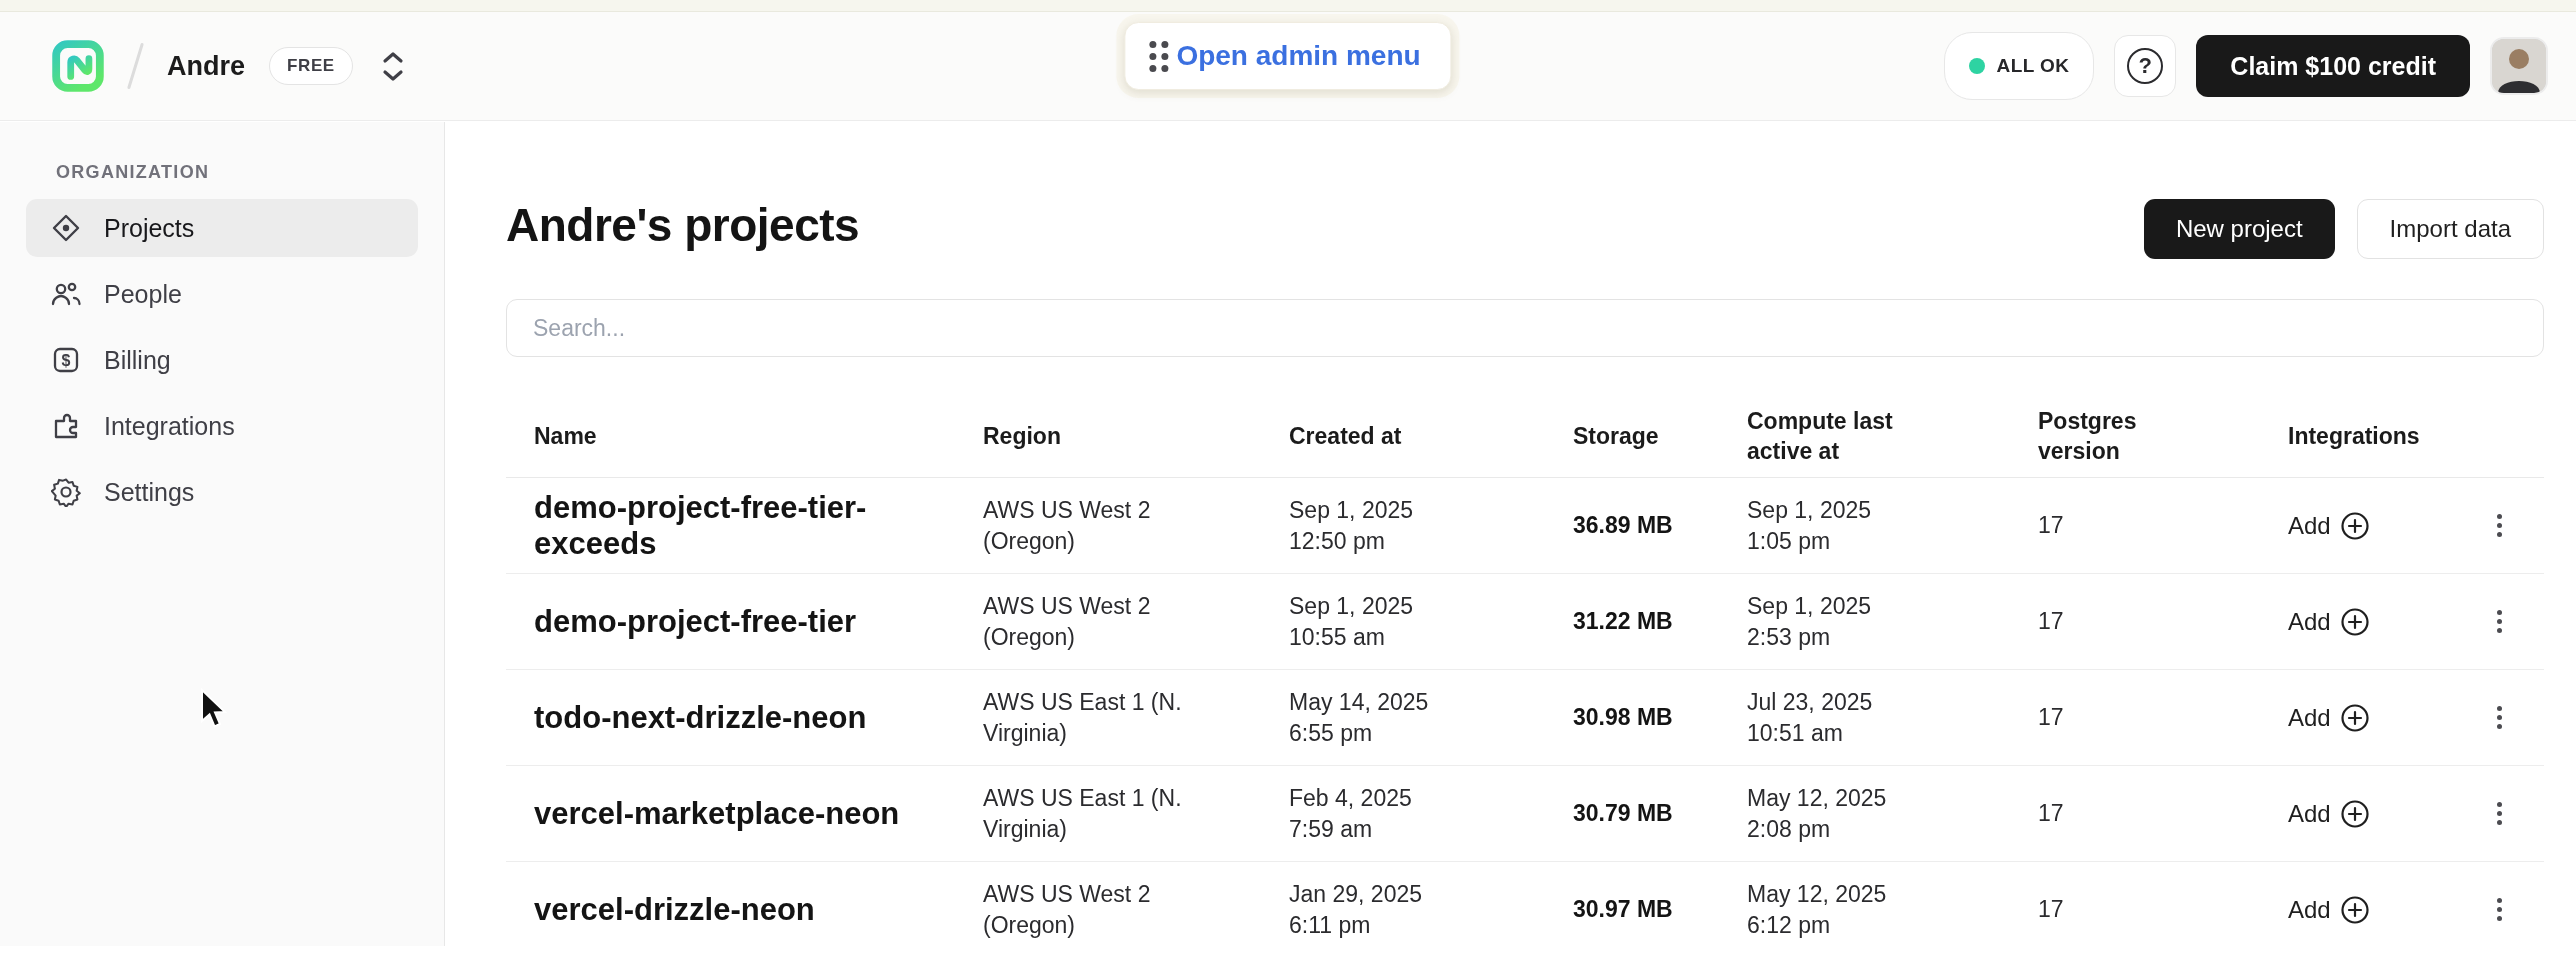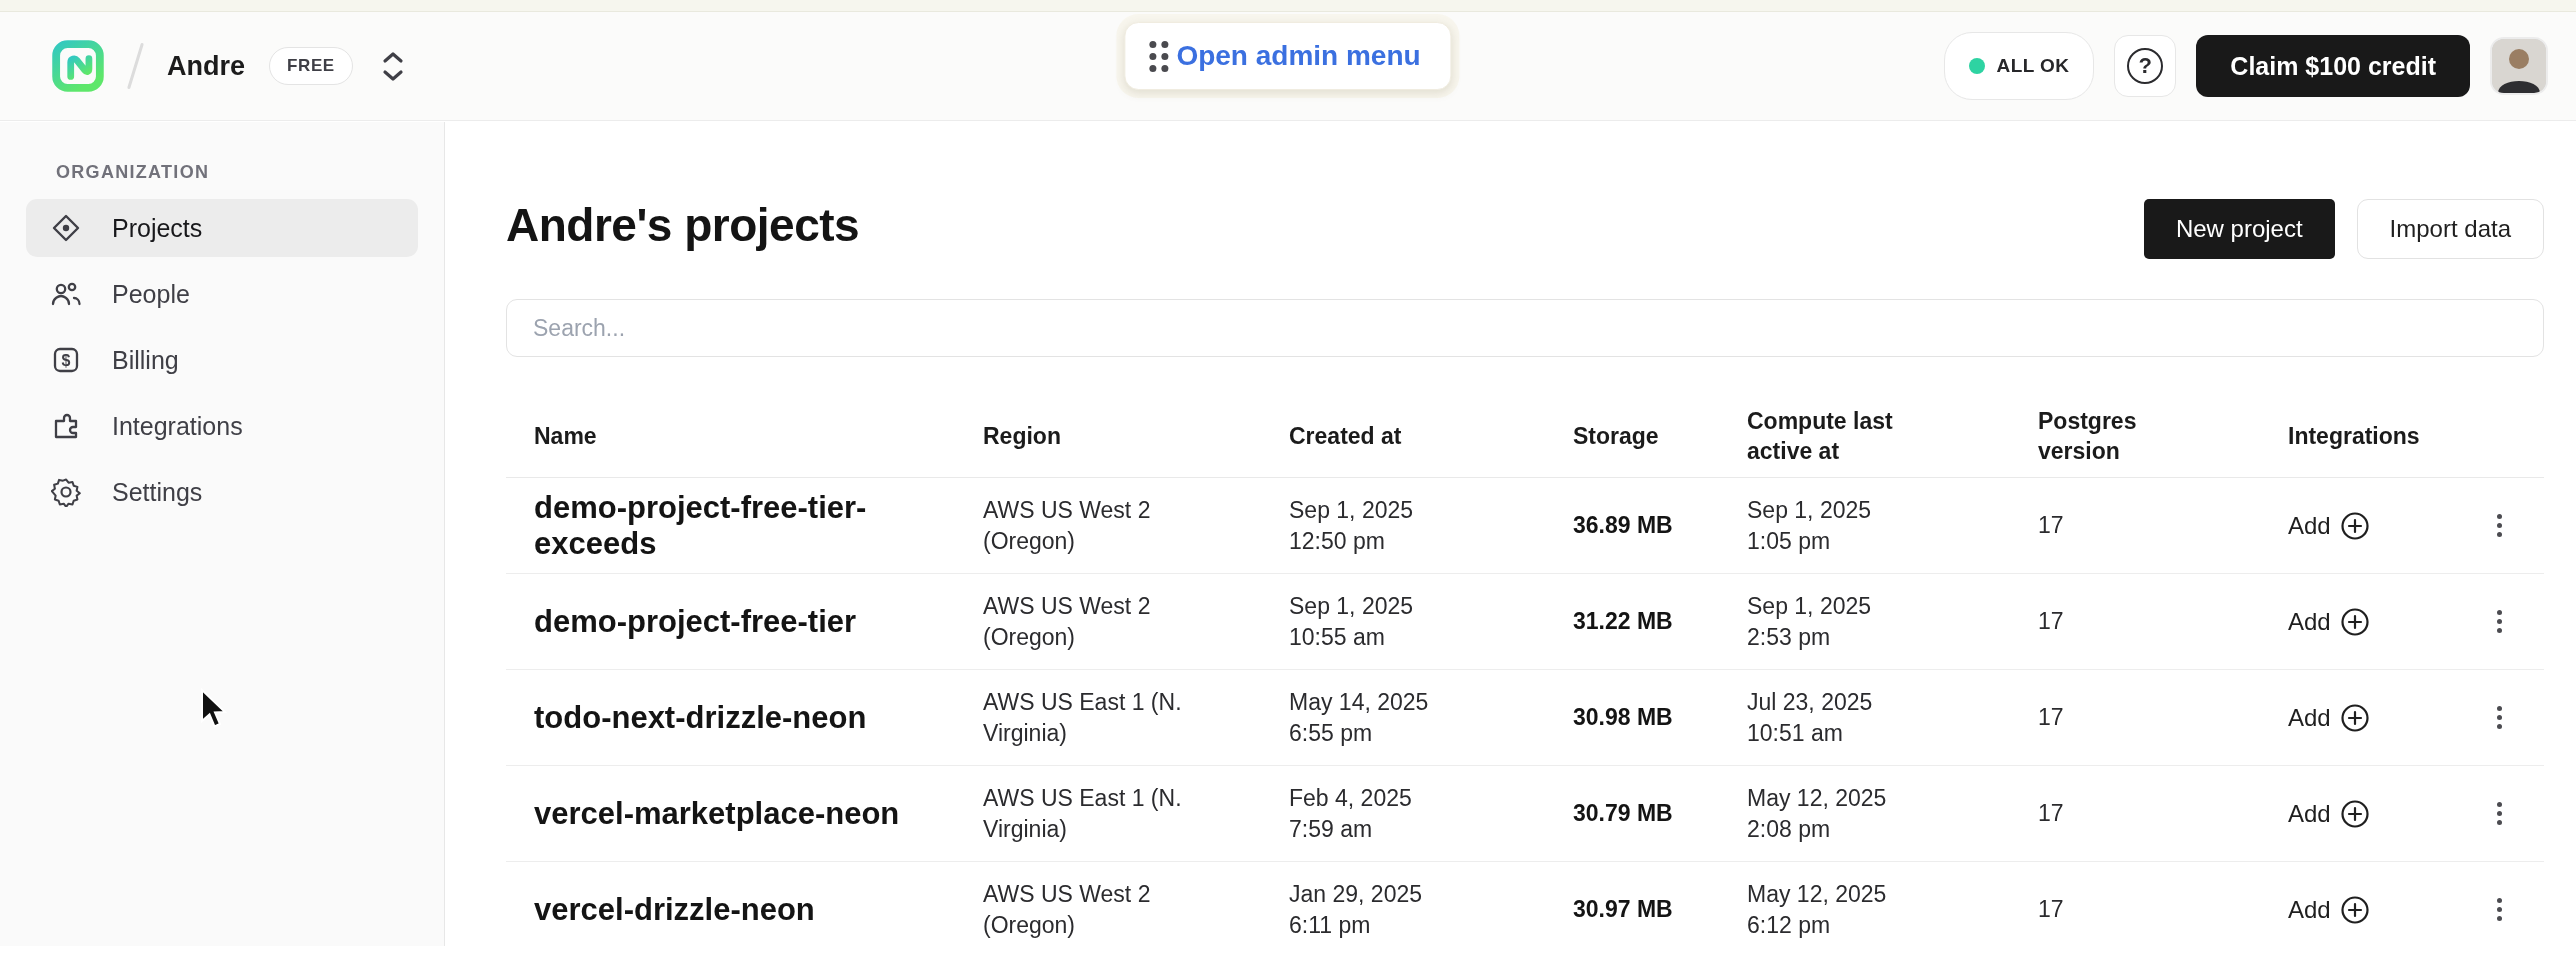--- a/index.html
+++ b/index.html
@@ -25,30 +25,30 @@
   .status-pill{height:68px;padding:0 24px;border:1.5px solid #e7e7e7;border-radius:28px;background:#fff;display:flex;align-items:center;gap:12px;font-size:19px;font-weight:700;letter-spacing:0.4px;color:#27272a;}
   .status-dot{width:16px;height:16px;border-radius:50%;background:var(--status-green);}
   .help-btn{width:62px;height:62px;border:1.5px solid #e7e7e7;border-radius:14px;background:#fff;display:flex;align-items:center;justify-content:center;cursor:pointer;}
   .q-circle{width:36px;height:36px;border:2.5px solid #2b2b2e;border-radius:50%;display:flex;align-items:center;justify-content:center;font-size:22px;font-weight:700;color:#2b2b2e;padding-bottom:1px;}
   .claim-btn{height:62px;padding:0 34px;border:none;border-radius:12px;background:var(--dark-btn);color:#fff;font-size:25px;font-weight:600;font-family:inherit;cursor:pointer;}
   .avatar{width:58px;height:58px;border-radius:14px;border:2px solid #ececec;overflow:hidden;background:#cfcfcf;cursor:pointer;}
 
   
   .sidebar{position:absolute;left:0;top:122px;width:445px;bottom:8px;background:#fafafa;border-right:1px solid #e7e7e7;padding:40px 26px 0 26px;}
   .side-section{font-size:18px;font-weight:700;letter-spacing:1.3px;color:#71717a;margin:0 0 16px 30px;}
-  .side-item{height:58px;margin-bottom:7px;border-radius:11px;display:flex;align-items:center;gap:30px;padding:0 20px 0 24px;font-size:25px;color:#3f3f46;cursor:pointer;margin-top:8px;}
+  .side-item{height:58px;margin-bottom:7px;border-radius:11px;display:flex;align-items:center;gap:22px;padding:0 20px 0 24px;font-size:25px;color:#3f3f46;cursor:pointer;margin-top:8px;}
   .side-item.active{background:#ececec;color:#18181b;font-weight:500;}
   .side-item .icn{width:32px;height:32px;display:flex;align-items:center;justify-content:center;flex:0 0 32px;}
 
   
   .main{position:absolute;left:446px;top:122px;right:0;bottom:0;background:#fff;padding:34px 32px 0 60px;margin-top:41px;}
   .title-row{display:flex;align-items:flex-start;}
   .page-title{font-size:46px;line-height:56px;font-weight:700;color:#141414;margin:0;letter-spacing:-0.5px;}
   .title-actions{margin-left:auto;display:flex;gap:22px;padding-top:2px;}
-  .btn-dark{height:60px;padding:0 32px;border:none;border-radius:5px;background:var(--dark-btn);color:#fff;font-size:24px;font-weight:500;font-family:inherit;cursor:pointer;}
+  .btn-dark{height:60px;padding:0 32px;border:none;border-radius:11px;background:var(--dark-btn);color:#fff;font-size:24px;font-weight:500;font-family:inherit;cursor:pointer;}
   .btn-light{height:60px;padding:0 32px;border:1.5px solid #e2e2e2;border-radius:11px;background:#fff;color:#1f1f1f;font-size:24px;font-weight:500;font-family:inherit;cursor:pointer;}
   .search-input{margin-top:40px;width:100%;height:58px;border:1.5px solid #e3e3e3;border-radius:11px;padding:0 26px;font-size:23px;font-family:inherit;color:#27272a;outline:none;background:#fff;}
   .search-input::placeholder{color:#9ca3af;}
 
   .table{margin-top:38px;}
   .trow{display:grid;grid-template-columns:477px 306px 284px 174px 291px 222px 1fr;align-items:center;}
   .thead{height:83px;border-bottom:1px solid #e9e9e9;}
   .thead .cell{font-size:23px;font-weight:600;color:#1b1b1b;line-height:30px;}
   .tr{height:96px;border-bottom:1px solid #ededed;}
   .cell{padding-right:24px;}

